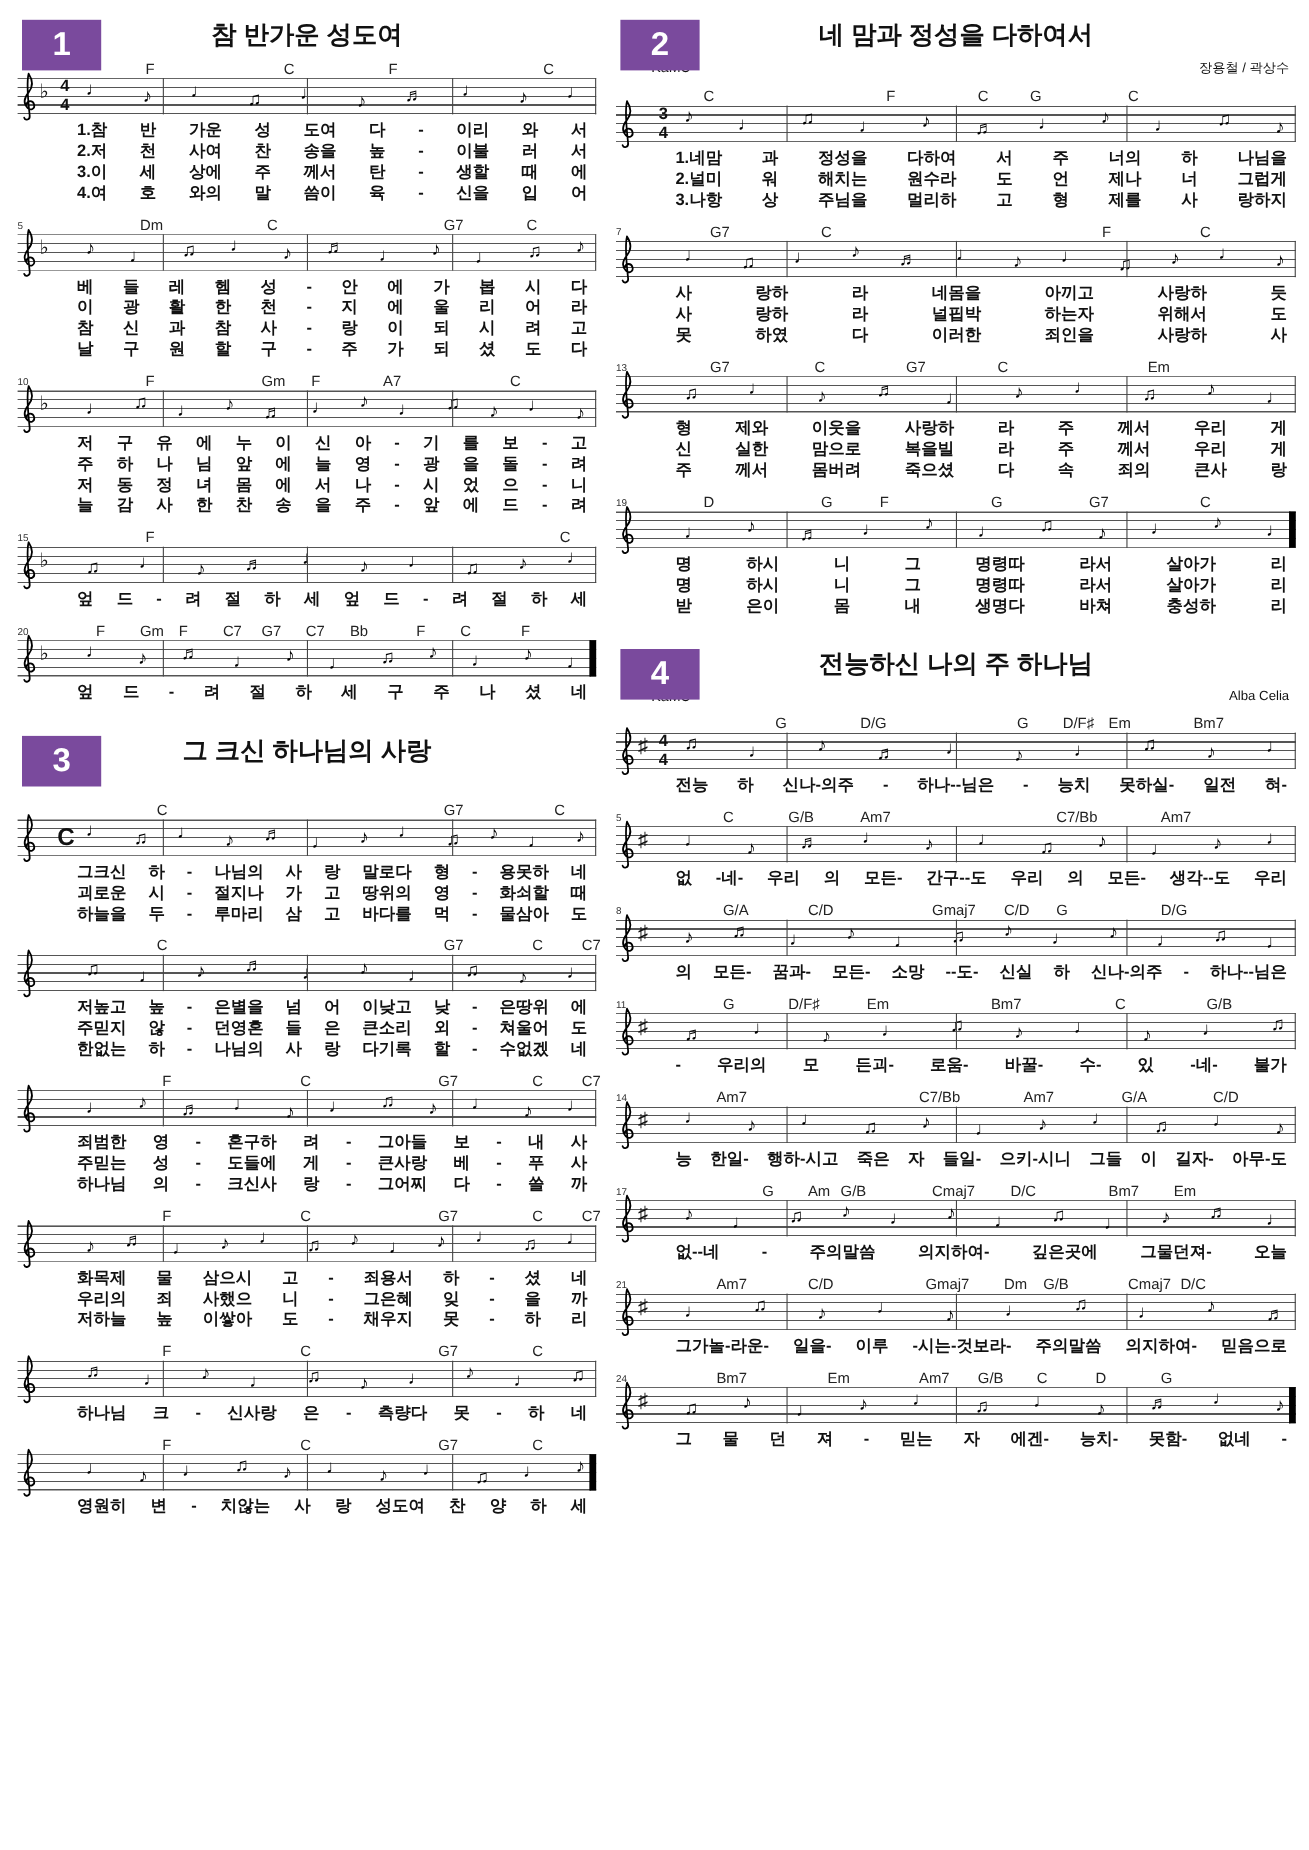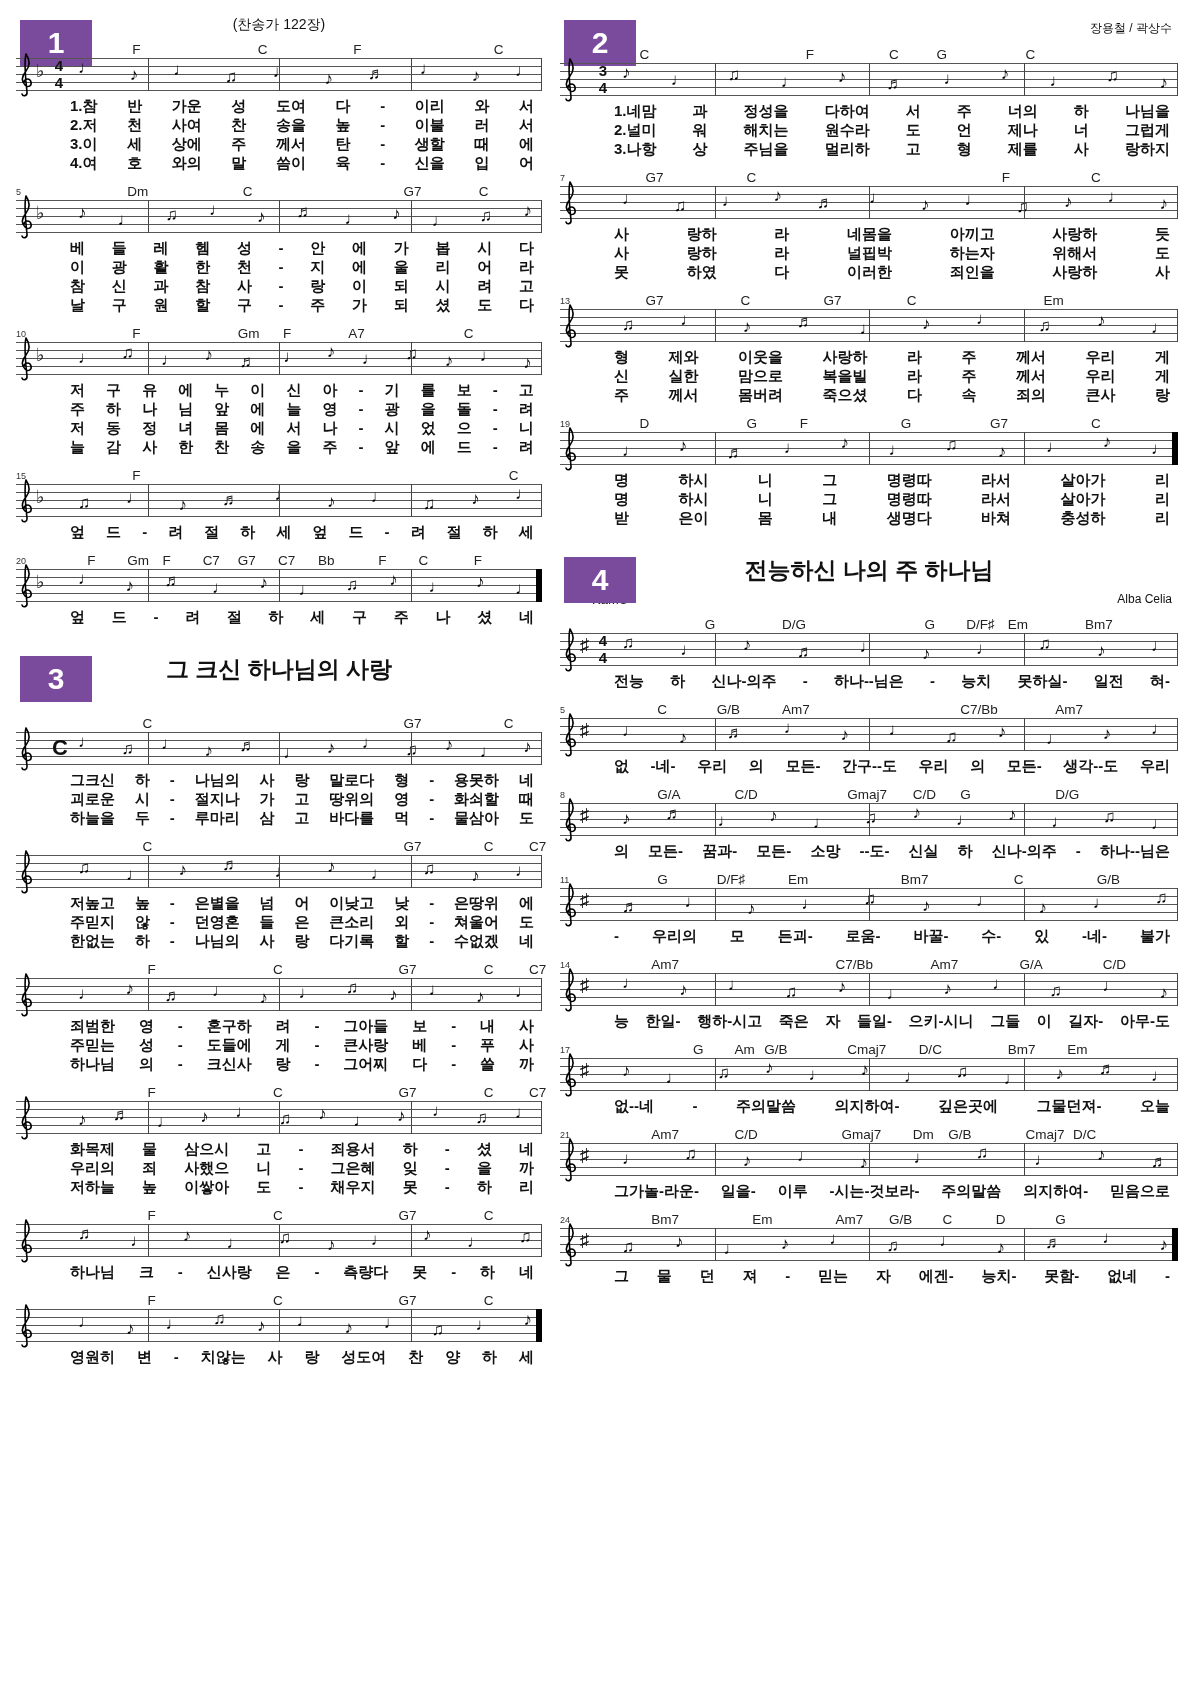--- a/index.html
+++ b/index.html
@@ -49,21 +49,21 @@
 </style>
 </head>
 <body>
 
 <div class="page">
   <div class="col">
     <div id="slot-song-0">
         <section class="song">
           <div class="song-head">
             <div class="badge">1</div>
-            <div class="song-sub">(찬송가 122장)</div>
+            <div class="song-title">참 반가운 성도여</div>
           </div>
           <div class="system">
             <div class="chordrow">
               <span class="chord" style="left: 18%;">F</span>
               <span class="chord" style="left: 43%;">C</span>
               <span class="chord" style="left: 62%;">F</span>
               <span class="chord" style="left: 90%;">C</span>
             </div>
             <div class="staff">
               <span class="clef"><svg viewBox="0 0 16 46" width="16" height="46" xmlns="http://www.w3.org/2000/svg">
@@ -817,20 +817,21 @@
             </div>
           </div>
         </section>
       </div>
   </div>
   <div class="col">
     <div id="slot-song-1">
         <section class="song">
           <div class="song-head">
             <div class="badge">2</div>
+            <div class="song-title">네 맘과 정성을 다하여서</div>
           </div>
           <div class="credits">
             <span class="cl">KaMU</span>
             <span class="cr">장용철 / 곽상수</span>
           </div>
           <div class="system">
             <div class="chordrow">
               <span class="chord" style="left: 9%;">C</span>
               <span class="chord" style="left: 37%;">F</span>
               <span class="chord" style="left: 51%;">C</span>

